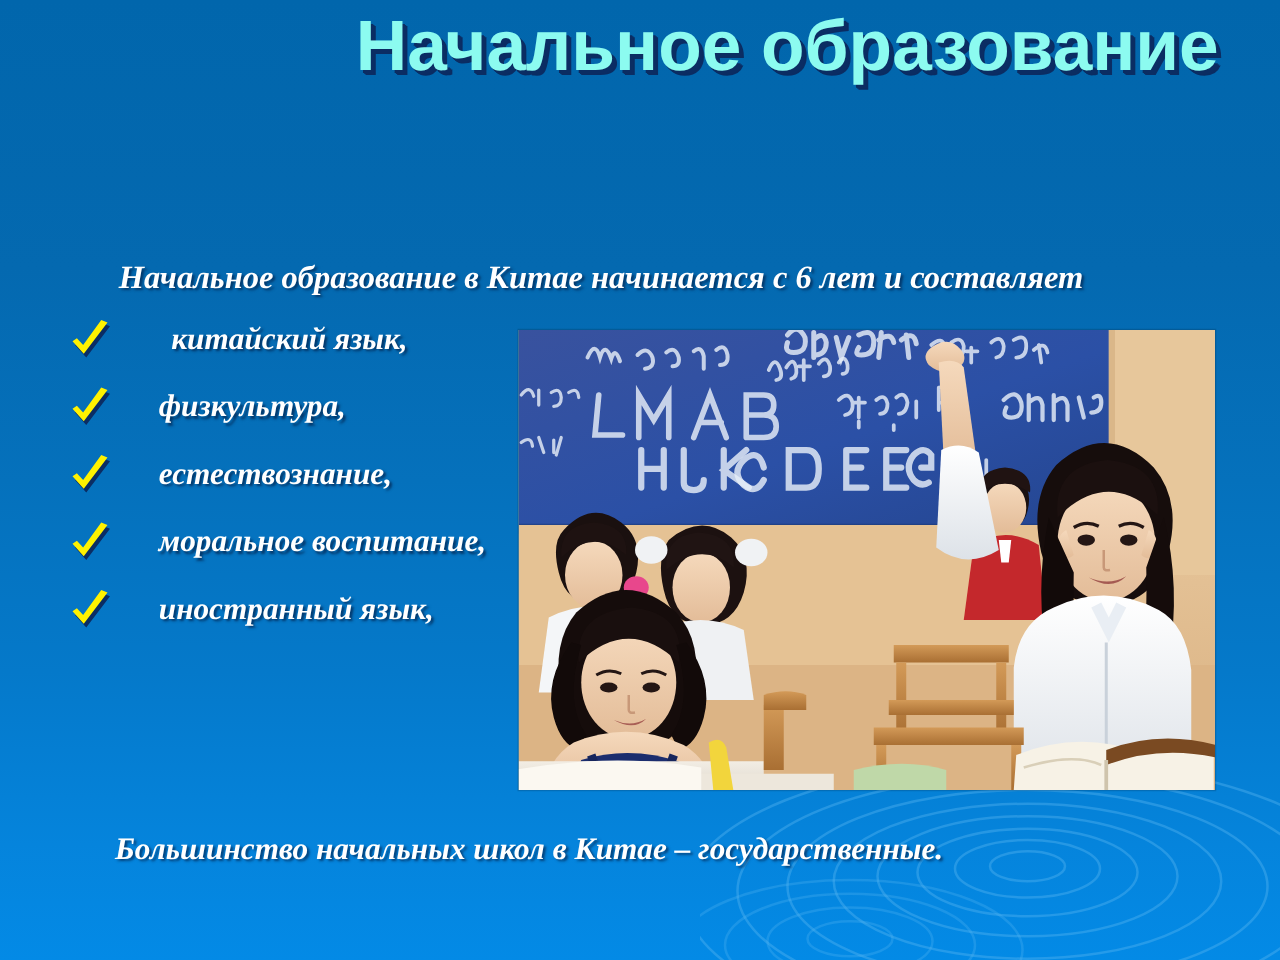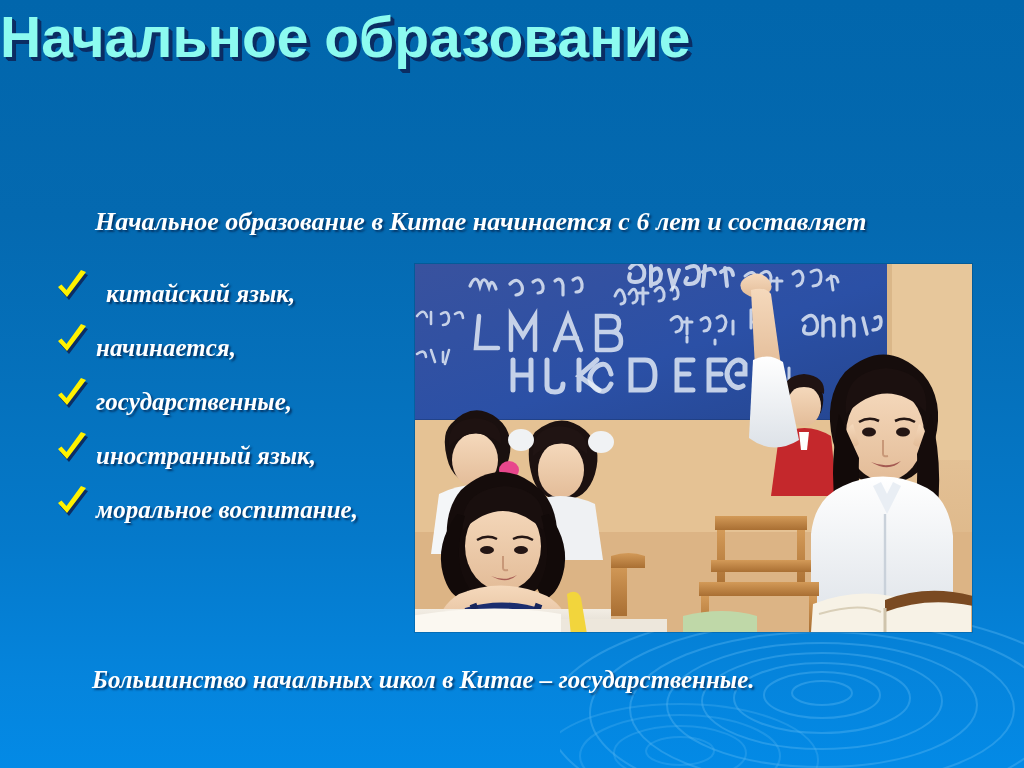--- a/index.html
+++ b/index.html
@@ -34,21 +34,21 @@
     opacity: 0.75;
   }
   .ripples svg { display: block; width: 100%; height: 100%; }
 
   
   .title-block {
     position: absolute;
     left: 0;
     top: 8px;
     width: 975px;
-    text-align: left;
+    text-align: right;
     line-height: 1.02;
   }
   .title-line {
     font-family: "Liberation Sans", "DejaVu Sans", sans-serif;
     font-weight: bold;
     font-size: 57px;
     letter-spacing: 0px;
     color: #8CFBF0;
     text-shadow:
        3px 3px 0px #0B2D63,
@@ -79,23 +79,24 @@
   
   .bullets {
     position: absolute;
     left: 54px;
     top: 258px;
     width: 360px;
   }
   .bullet-row {
     position: relative;
     display: flex;
-    align-items: flex-end;
+    align-items: flex-start;
     height: 50px;
     margin-bottom: 4px;
+    gap: 31px;
   }
   .check-icon {
     flex: 0 0 auto;
     width: 36px;
     height: 36px;
     margin-right: 6px;
     position: relative;
     top: -3px;
   }
   .check-icon svg { display: block; width: 100%; height: 100%; }
@@ -181,51 +182,51 @@
       <span class="bullet-label">китайский язык,</span>
     </div>
 
     <div class="bullet-row">
       <span class="check-icon">
         <svg viewBox="0 0 36 36" xmlns="http://www.w3.org/2000/svg">
           <path d="M4 18 L13 28 L32 3 L27 1 L12.5 21 L7.5 15.5 Z" fill="#0B2D63" transform="translate(2,3)"></path>
           <path d="M4 18 L13 28 L32 3 L27 1 L12.5 21 L7.5 15.5 Z" fill="#FFF200"></path>
         </svg>
       </span>
-      <span class="bullet-label">начинается,</span>
+      <span class="bullet-label">физкультура,</span>
     </div>
 
     <div class="bullet-row">
       <span class="check-icon">
         <svg viewBox="0 0 36 36" xmlns="http://www.w3.org/2000/svg">
           <path d="M4 18 L13 28 L32 3 L27 1 L12.5 21 L7.5 15.5 Z" fill="#0B2D63" transform="translate(2,3)"></path>
           <path d="M4 18 L13 28 L32 3 L27 1 L12.5 21 L7.5 15.5 Z" fill="#FFF200"></path>
         </svg>
       </span>
-      <span class="bullet-label">государственные,</span>
+      <span class="bullet-label">естествознание,</span>
+    </div>
+
+    <div class="bullet-row">
+      <span class="check-icon">
+        <svg viewBox="0 0 36 36" xmlns="http://www.w3.org/2000/svg">
+          <path d="M4 18 L13 28 L32 3 L27 1 L12.5 21 L7.5 15.5 Z" fill="#0B2D63" transform="translate(2,3)"></path>
+          <path d="M4 18 L13 28 L32 3 L27 1 L12.5 21 L7.5 15.5 Z" fill="#FFF200"></path>
+        </svg>
+      </span>
+      <span class="bullet-label">моральное воспитание,</span>
     </div>
 
     <div class="bullet-row">
       <span class="check-icon">
         <svg viewBox="0 0 36 36" xmlns="http://www.w3.org/2000/svg">
           <path d="M4 18 L13 28 L32 3 L27 1 L12.5 21 L7.5 15.5 Z" fill="#0B2D63" transform="translate(2,3)"></path>
           <path d="M4 18 L13 28 L32 3 L27 1 L12.5 21 L7.5 15.5 Z" fill="#FFF200"></path>
         </svg>
       </span>
       <span class="bullet-label">иностранный язык,</span>
-    </div>
-
-    <div class="bullet-row">
-      <span class="check-icon">
-        <svg viewBox="0 0 36 36" xmlns="http://www.w3.org/2000/svg">
-          <path d="M4 18 L13 28 L32 3 L27 1 L12.5 21 L7.5 15.5 Z" fill="#0B2D63" transform="translate(2,3)"></path>
-          <path d="M4 18 L13 28 L32 3 L27 1 L12.5 21 L7.5 15.5 Z" fill="#FFF200"></path>
-        </svg>
-      </span>
-      <span class="bullet-label">моральное воспитание,</span>
     </div>
 
 
 
   </div>
 
   <div class="photo">
     <svg viewBox="0 0 557 368" xmlns="http://www.w3.org/2000/svg" preserveAspectRatio="none">
       <defs>
         <linearGradient id="wall" x1="0" y1="0" x2="0" y2="1">

